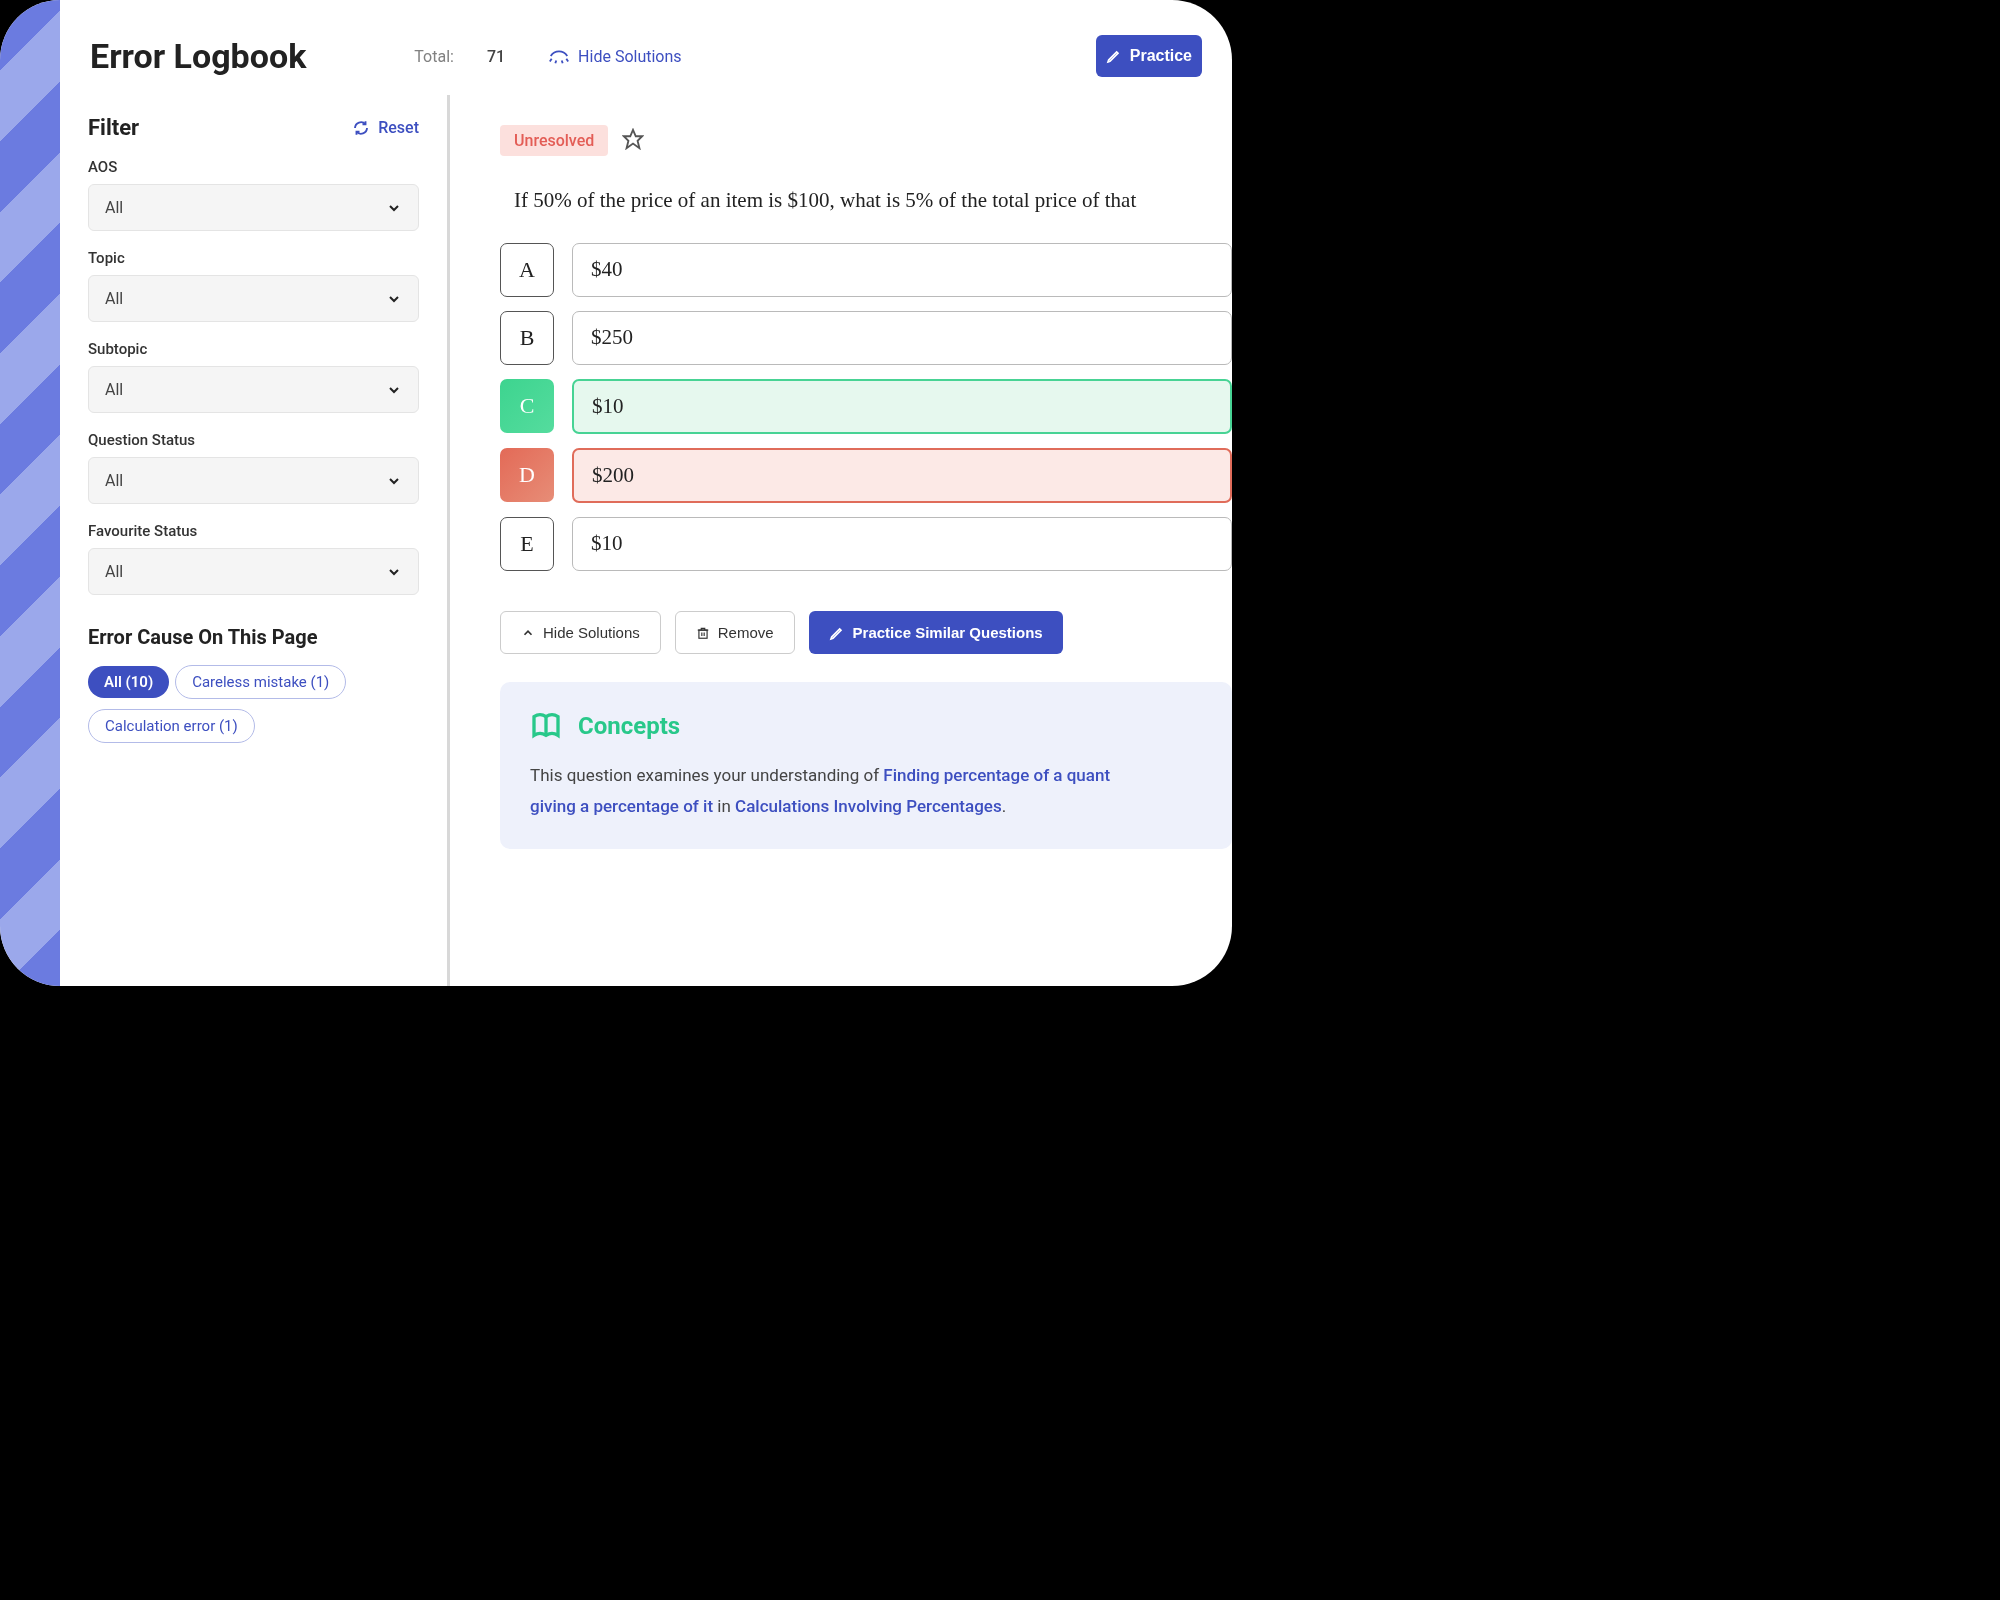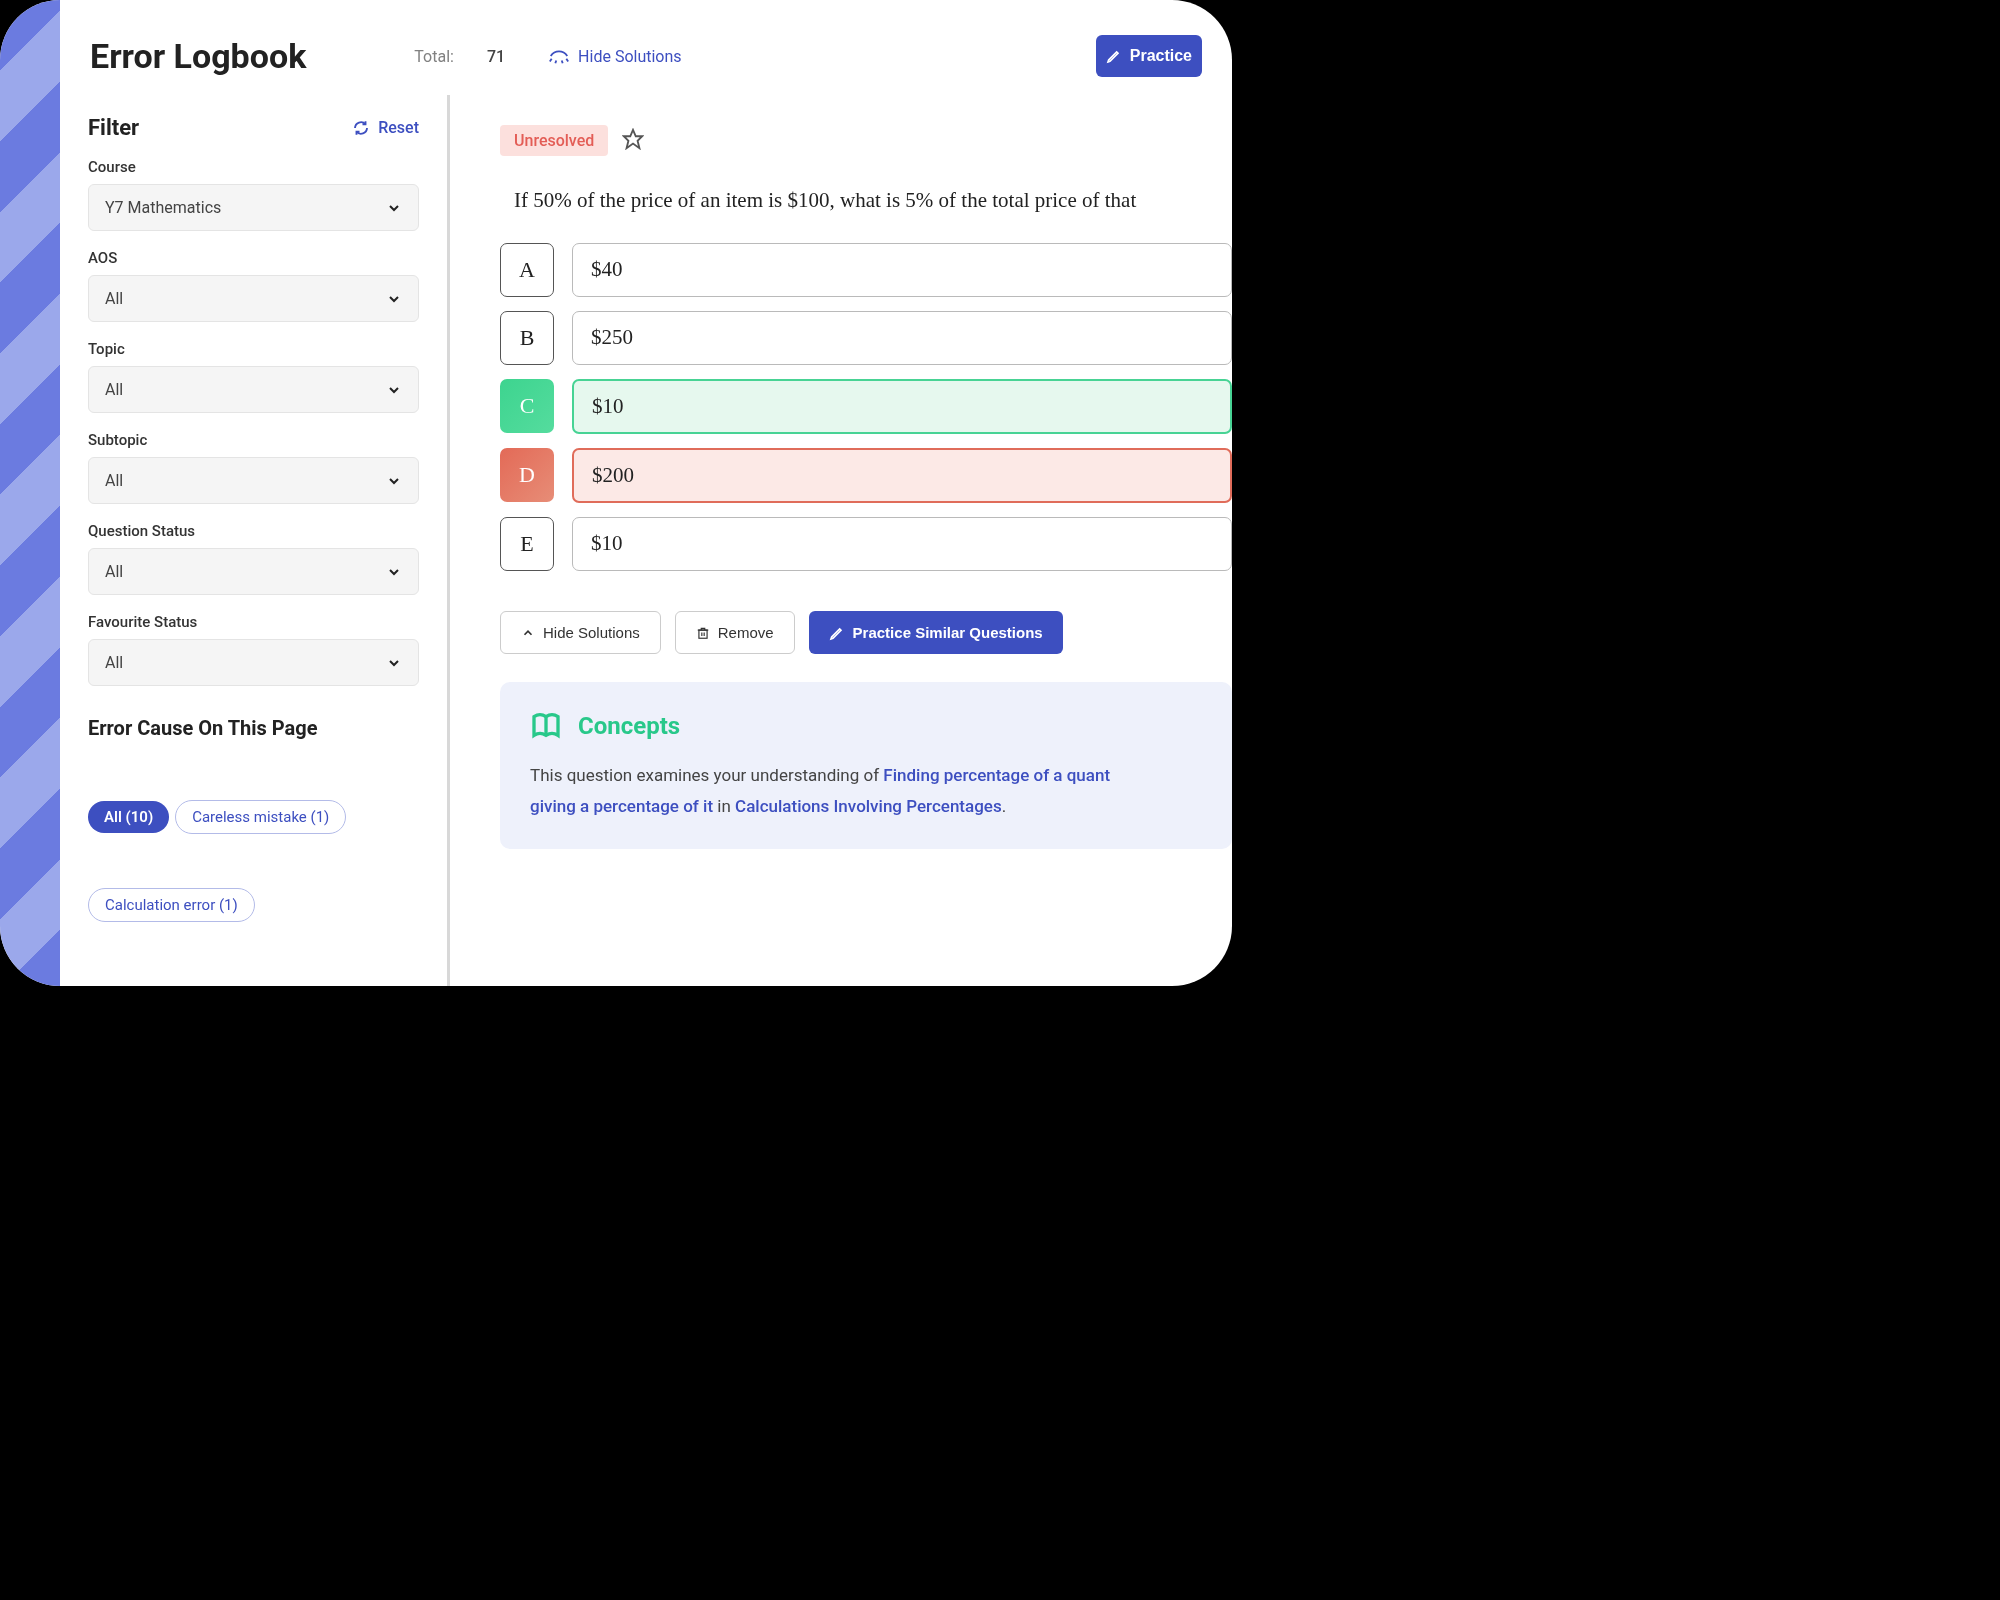--- a/index.html
+++ b/index.html
@@ -135,21 +135,20 @@
   margin-bottom: 16px;
 }
 .pill {
   display: inline-block;
   padding: 7px 16px;
   border-radius: 999px;
   font-size: 15px;
   margin-bottom: 10px;
   margin-right: 6px;
   cursor: pointer;
-  margin-top: 44px;
 }
 .pill.active {
   background: #3d4fc0;
   color: #fff;
   font-weight: 600;
 }
 .pill.inactive {
   background: #fff;
   color: #3d4fc0;
   border: 1px solid #b3bbe8;
@@ -309,29 +308,20 @@
             <svg viewBox="0 0 24 24" fill="none" stroke="#3d4fc0" stroke-width="2.5">
                 <path d="M4 12a8 8 0 0 1 14-5M20 12a8 8 0 0 1-14 5"></path>
                 <path d="M18 3v4h-4M6 21v-4h4"></path>
               </svg>
             <span>Reset</span>
           </div>
         </div>
 
         <div id="filter-groups">
             <div class="filter-group">
-    <label class="filter-label">Course</label>
-    <div class="select-box">
-      <span>Y7 Mathematics</span>
-      <svg viewBox="0 0 24 24" fill="none" stroke="#222" stroke-width="3">
-                  <polyline points="6 9 12 15 18 9"></polyline>
-                </svg>
-    </div>
-            </div>
-            <div class="filter-group">
     <label class="filter-label">AOS</label>
     <div class="select-box">
       <span>All</span>
       <svg viewBox="0 0 24 24" fill="none" stroke="#222" stroke-width="3">
                   <polyline points="6 9 12 15 18 9"></polyline>
                 </svg>
     </div>
             </div>
             <div class="filter-group">
     <label class="filter-label">Topic</label>

